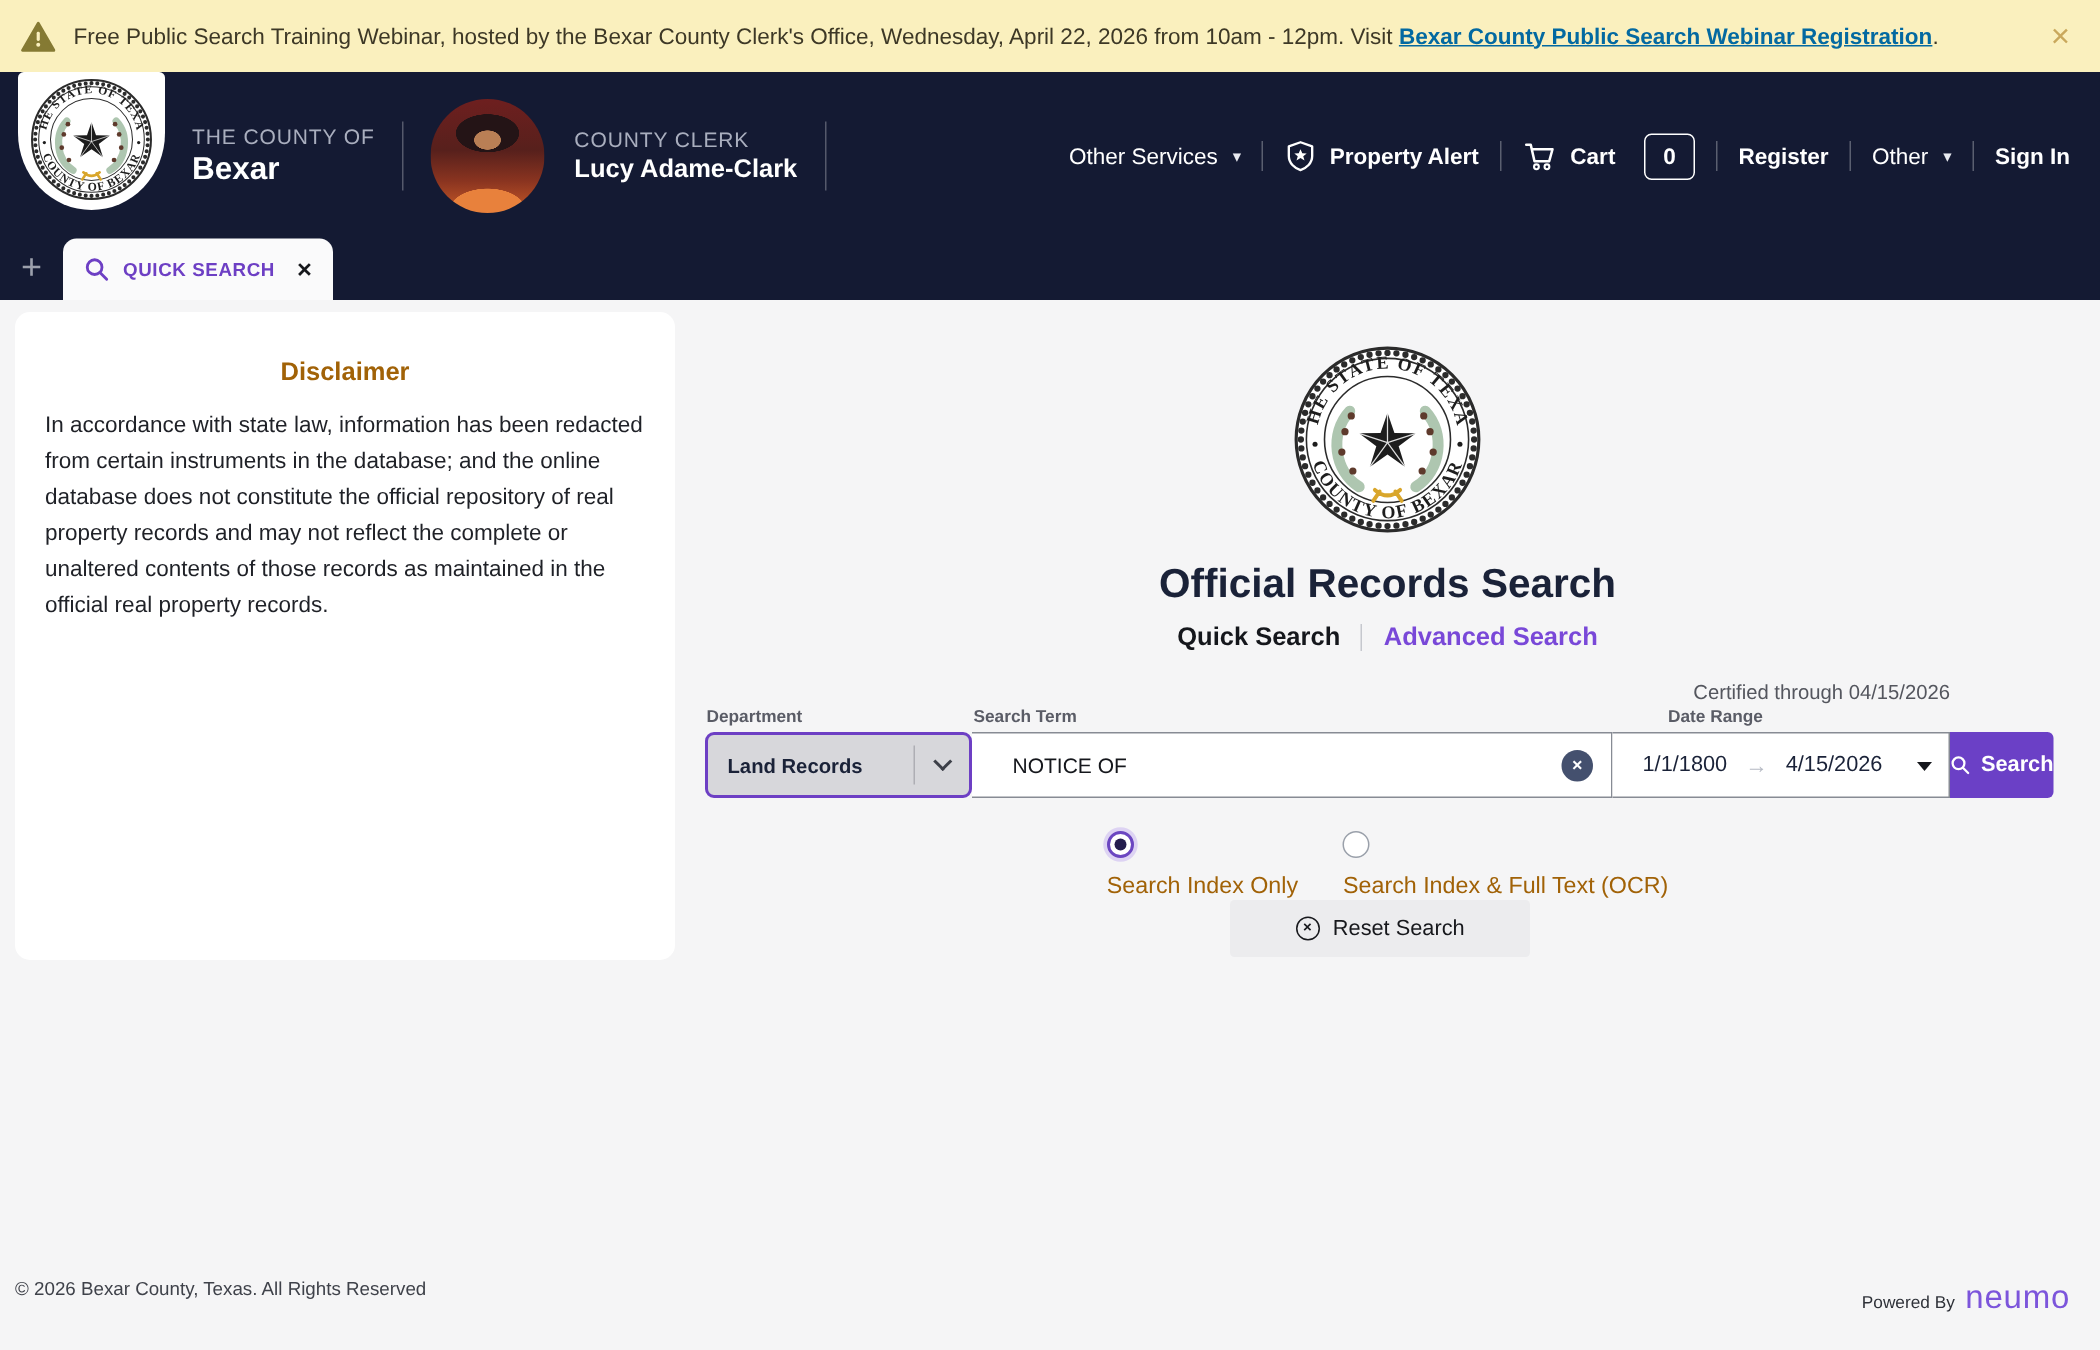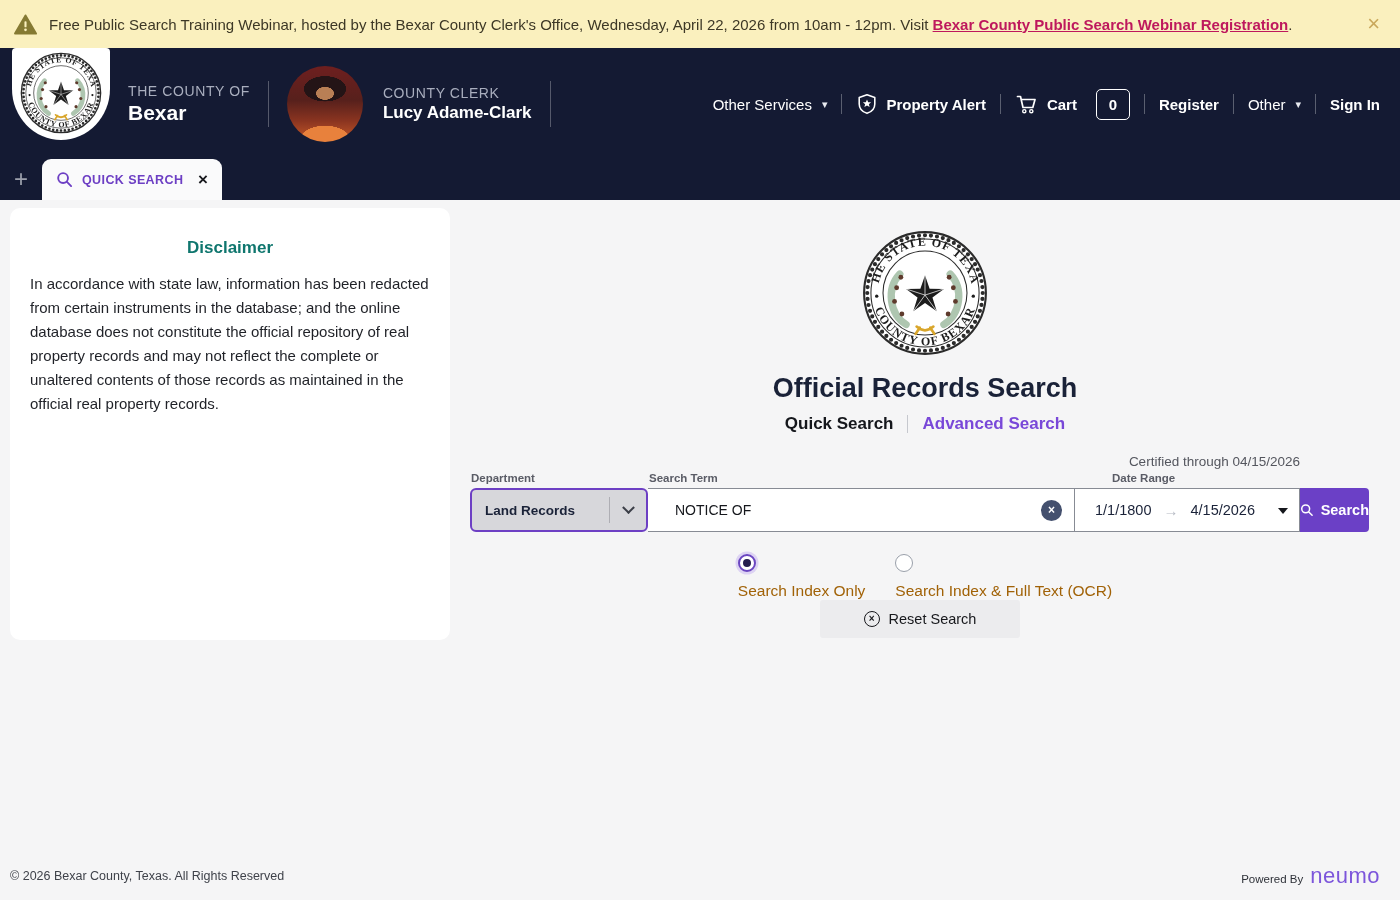--- a/index.html
+++ b/index.html
@@ -2,21 +2,21 @@
 <html><head>
 <meta charset="utf-8">
 <style>
   * { margin:0; padding:0; box-sizing:border-box; }
   html,body { width:1400px; height:900px; }
   body { font-family:"Liberation Sans", sans-serif; background:#F5F5F6; position:relative; overflow:hidden; }
 
   
   .banner { height:48px; background:#FAF0BE; display:flex; align-items:center; padding:0 20px 0 14px; gap:12px; font-size:15px; color:#3D3826; }
   .banner-text { white-space:nowrap; }
-  .banner-link { font-weight:700; text-decoration:underline; color:#be185d; cursor:pointer;text-align:right; }
+  .banner-link { font-weight:700; text-decoration:underline; color:#0369a1; cursor:pointer;text-align:right; }
   .banner-close { margin-left:auto; color:#C9A85C; font-size:22px; font-weight:400; cursor:pointer; line-height:1; }
 
   
   .topbar { height:152px; background:#141A33; position:relative; }
   .seal-badge { position:absolute; left:12px; top:0; width:98px; height:92px; background:#fff; border-radius:4px 4px 52% 52% / 4px 4px 58% 58%; display:flex; align-items:flex-start; justify-content:center; padding-top:4px; }
   .hdr-row { position:absolute; left:0; top:0; height:112px; width:100%; display:flex; align-items:center; }
   .county-block { margin-left:128px; }
   .hdr-label { color:#A9AEBE; font-size:14px; letter-spacing:.6px; }
   .hdr-name { color:#fff; font-size:21px; font-weight:700; margin-top:2px; }
   .hdr-divider { width:1px; height:46px; background:rgba(255,255,255,.28); margin:0 18px; }
@@ -38,21 +38,21 @@
   .tabstrip { position:absolute; left:0; bottom:0; height:41px; width:100%; }
   .add-tab { position:absolute; left:14px; bottom:9px; color:#9CA0AC; font-size:24px; line-height:1; cursor:pointer; }
   .tab { position:absolute; left:42px; bottom:0; width:180px; height:41px; background:#FAFAFB; border-radius:9px 9px 0 0; display:flex; align-items:center; padding:0 14px; gap:9px; cursor:pointer; }
   .tab-label { color:#6D3FC4; font-weight:700; font-size:12.5px; letter-spacing:.4px; }
   .tab-close { margin-left:auto; color:#17181C; font-weight:700; font-size:17px; cursor:pointer; line-height:1; }
 
   
   .content { position:absolute; left:0; top:200px; right:0; bottom:48px; background:#F5F5F6; }
 
   .disclaimer-panel { position:absolute; left:10px; top:8px; width:440px; height:432px; background:#fff; border-radius:10px; padding:30px 20px 0 20px; }
-  .disclaimer-title { text-align:center; font-size:17px; font-weight:700; color:#0f766e; }
+  .disclaimer-title { text-align:center; font-size:17px; font-weight:700; color:#a16207; }
   .disclaimer-body { margin-top:14px; font-size:15px; line-height:24px; color:#1F2127; }
 
   .main-col { position:absolute; left:450px; top:0; width:950px; display:flex; flex-direction:column; align-items:center; }
   .big-seal { margin-top:30px; }
   .main-title { margin-top:13px; font-size:27px; font-weight:600; color:#1A2238; }
   .search-links { margin-top:10px; display:flex; align-items:center; gap:14px; font-size:17px; font-weight:700; }
   .link-quick { color:#15171C; cursor:pointer; }
   .link-divider { width:1px; height:18px; background:#C6C8CE; }
   .link-advanced { color:#7948D8; cursor:pointer; }
 
@@ -82,21 +82,21 @@
   .radio-circle { width:18px; height:18px; border-radius:50%; background:#fff; flex:none; }
   .radio-circle.checked { border:2px solid #6B46C1; box-shadow:0 0 0 2.5px #DDD3F3; display:flex; align-items:center; justify-content:center; }
   .radio-dot { width:8px; height:8px; border-radius:50%; background:#241D4E; }
   .radio-circle.unchecked { border:1.5px solid #9AA0AA; }
 
   .reset-row { position:absolute; left:450px; top:400px; width:950px; display:flex; justify-content:center; }
   .reset-btn { width:200px; height:38px; background:#ECECEE; border:none; border-radius:3px; font-family:inherit; font-size:14.5px; color:#17181C; display:flex; align-items:center; justify-content:center; gap:9px; cursor:pointer; margin-left:-10px; }
   .reset-icon { width:16px; height:16px; border:1.4px solid #17181C; border-radius:50%; display:flex; align-items:center; justify-content:center; font-size:10px; font-weight:700; line-height:1; }
 
   
-  .footer { position:absolute; left:0; bottom:0; height:48px; width:100%; background:#F5F5F6; display:flex; align-items:center; padding:0 20px 0 10px;gap:48px; }
+  .footer { position:absolute; left:0; bottom:0; height:48px; width:100%; background:#F5F5F6; display:flex; padding:0 20px 0 10px;gap:48px; }
   .copyright { font-size:12.5px; color:#3F424A; }
   .powered { margin-left:auto; display:flex; align-items:baseline; gap:7px; }
   .powered-label { font-size:11.5px; color:#2E3138; }
   .brand { font-size:22px; color:#7C55DB; letter-spacing:.5px; cursor:pointer; }
 
   svg text { font-family:"Liberation Serif", serif; }
 </style>
 </head>
 <body>
 

